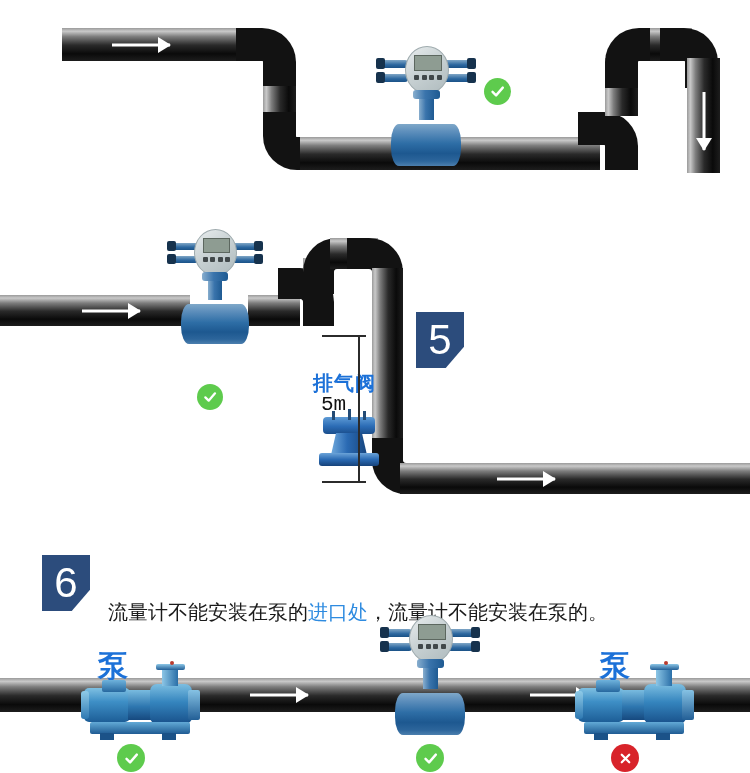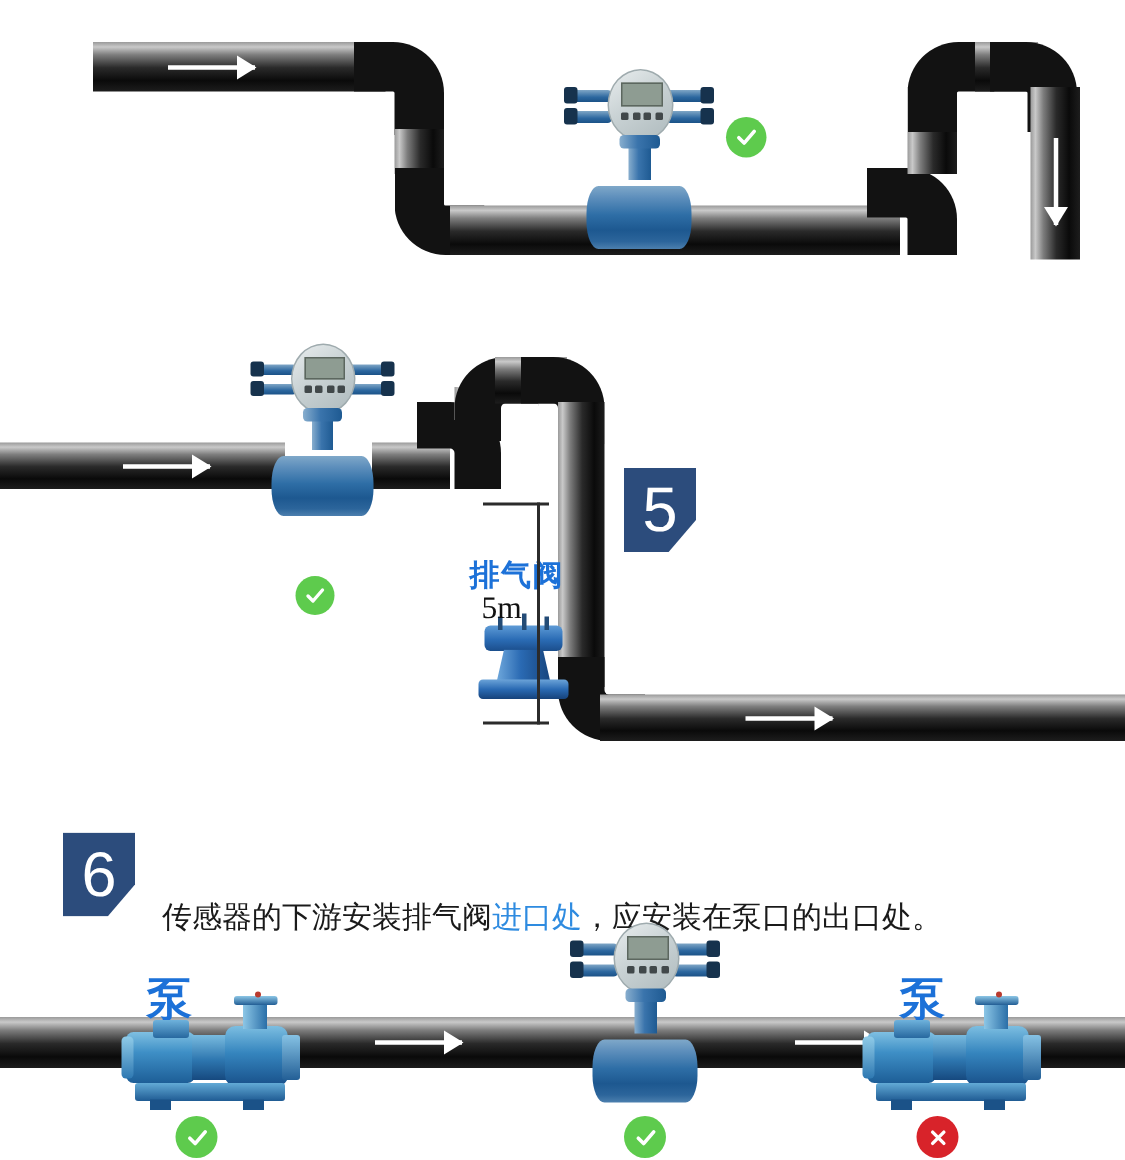--- a/index.html
+++ b/index.html
@@ -117,21 +117,21 @@
     font-family: "Liberation Sans", "DejaVu Sans", sans-serif;
     color: #1a1a1a;
     white-space: pre-line;
   }
   .hl-blue { color: #2E8BE0; }
 
   
   .dim-line { position: absolute; background: #2b2b2b; }
   .dim-label {
     position: absolute;
-    font-family: Liberation Serif, serif;
+    font-family: Liberation Mono, monospace;
     color: #111;
   }
 
   
   .lbl-blue {
     position: absolute;
     color: #1C71D8;
     font-family: "DejaVu Sans", "Liberation Sans", sans-serif;
     font-weight: 700;
     white-space: nowrap;
@@ -370,21 +370,21 @@
     <div class="callout" style="left:416px; top:132px;">
       <div class="callout-num" style="width:48px; height:56px; font-size:42px; line-height:52px;">5</div>
     </div>
   </div>
 
   <div class="abs" style="left:0; top:510px; width:750px; height:263px;">
 
     <div class="callout" style="left:42px; top:45px;">
       <div class="callout-num" style="width:48px; height:56px; font-size:42px; line-height:52px;">6</div>
       <div class="callout-text" style="margin-left:18px; font-size:20px; line-height:30px; padding-top:12px;">
-        <span>传感器的下游安装排气阀</span><span class="hl-blue">进口处</span><span>，应安装在泵口的出口处。</span>
+        <span>流量计不能安装在泵的</span><span class="hl-blue">进口处</span><span>，流量计不能安装在泵的。</span>
       </div>
     </div>
 
     <div class="pipe-h" style="left:0px; top:168px; width:750px; height:34px;"></div>
 
     <div class="arrow-r" style="left:250px; top:177px; width:58px; height:16px;">
       <span class="shaft"></span>
         <span class="head"></span>
     </div>
     <div class="arrow-r" style="left:530px; top:177px; width:58px; height:16px;">

